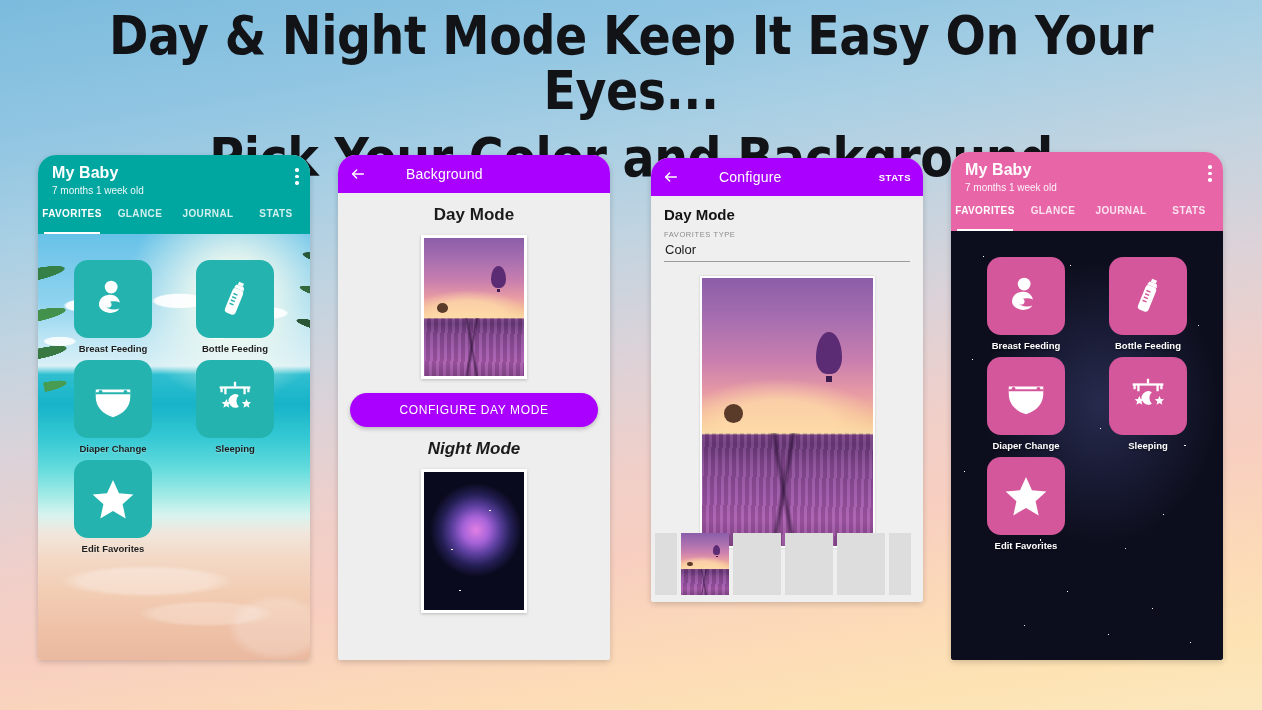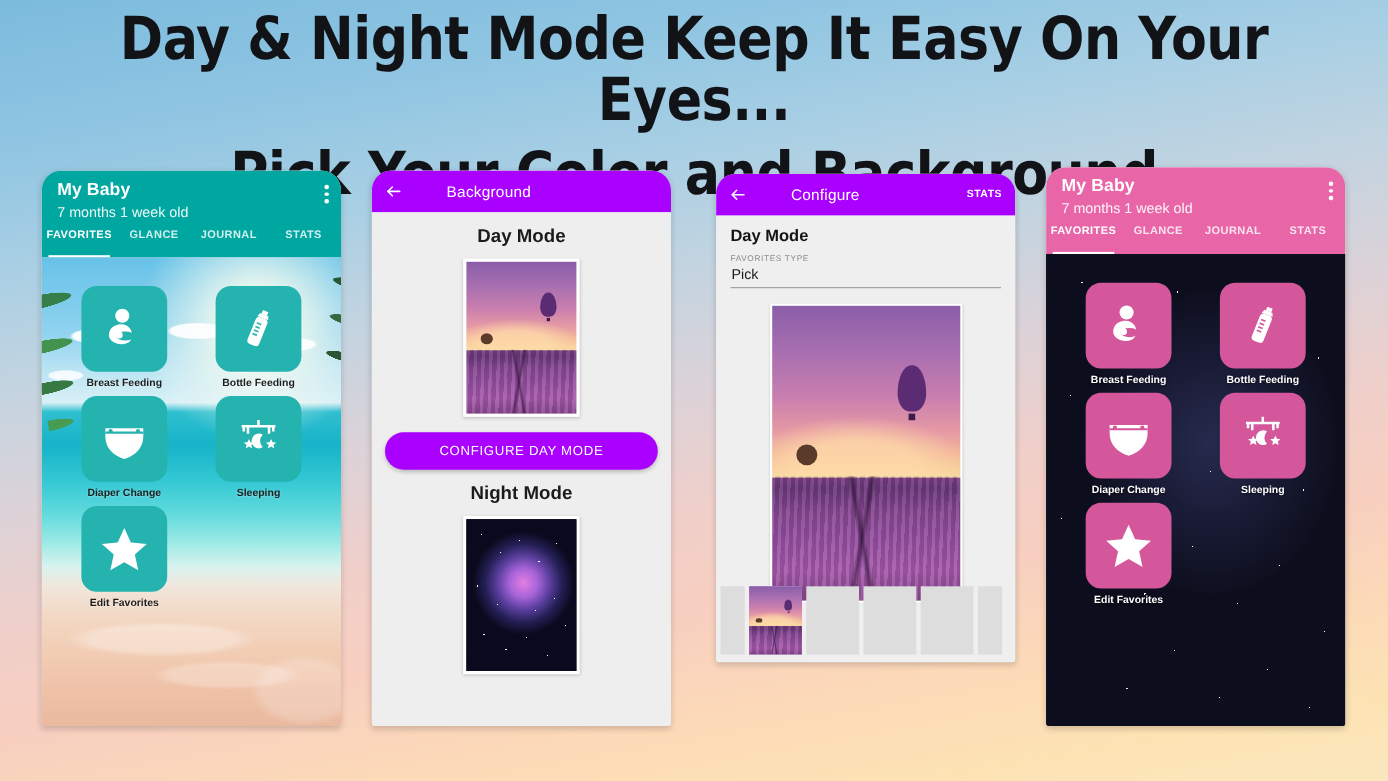--- a/index.html
+++ b/index.html
@@ -41,21 +41,21 @@
   #phone3 { left: 651px; top: 158px; height: 444px; }
   #phone4 { left: 951px; top: 152px; height: 508px; }
 
   
   .appbar { position: relative; width: 100%; color: #fff; }
   .appbar.teal { background: #00a7a0; height: 79px; }
   .appbar.pink { background: #e866a8; height: 79px; }
   .appbar.purple { background: #aa00ff; height: 38px; display: flex; align-items: center; }
 
   .app-title { position:absolute; left: 14px; top: 9px; font-size: 16px; font-weight: bold; letter-spacing:.1px;}
-  .app-sub   { position:absolute; left: 14px; top: 30px; font-size: 13px; color: rgba(255,255,255,.92);}
+  .app-sub   { position:absolute; left: 14px; top: 30px; font-size: 10px; color: rgba(255,255,255,.92);}
   .kebab { position:absolute; right: 11px; top: 13px; width: 4px; }
   .kebab i { display:block; width:3.5px; height:3.5px; border-radius:50%; background:#fff; margin-bottom:3px;}
 
   .tabs { position:absolute; left:0; bottom:0; width:100%; height:28px; display:flex; }
   .tabs .tab {
     flex:1; text-align:center; font-size:10px; font-weight:bold;
     letter-spacing:.4px; color:rgba(255,255,255,.82);
     display:flex; align-items:flex-start; justify-content:center; padding-top:2px;
     position:relative;
   }
@@ -186,21 +186,21 @@
     box-shadow: 0 1px 3px rgba(0,0,0,.22);
   }
   .s2-thumb .inner{ width:100%; height:100%; }
   .btn-configure{
     width: 248px; height: 34px; margin: 14px auto 0;
     background:#aa00ff; color:#fff; border-radius:18px;
     display:flex; align-items:center; justify-content:center;
     font-size:12px; font-weight:normal; letter-spacing:.6px;
     box-shadow: 0 2px 4px rgba(0,0,0,.22);
   }
-  .s2-h2 { font-size:17px; font-weight:bold; color:#1b1b1b; margin-top:12px; }
+  .s2-h2 { font-size:17px; font-weight:bold; color:#1b1b1b; margin-top:12px;font-style:italic; }
 
   
   .art-lavender{
     background:
       linear-gradient(to bottom,
         #8b5ea8 0%, #a86fb0 16%, #c97fae 31%,
         #e79aa4 43%, #f3b99a 51%, #f7cf9a 56%, #f5d9a8 58%,
         #7b3f86 58.6%, #6d3a7d 62%, #8a4a96 70%,
         #9a53a5 80%, #a95bae 90%, #8d4a93 100%);
       position:relative; overflow:hidden;
@@ -447,21 +447,21 @@
         <path d="M20 12H4"></path>
           <path d="M10 6l-6 6 6 6"></path>
       </svg>
     </span>
     <span class="purple-title">Configure</span>
     <span class="save-btn">STATS</span>
   </div>
   <div class="s3-body">
     <div class="s3-h">Day Mode</div>
     <div class="s3-cap">FAVORITES TYPE</div>
-    <div class="s3-field">Pick</div>
+    <div class="s3-field">Color</div>
     <div class="s3-preview">
       <div class="inner art-lavender" style="width:100%;height:100%">
         <div class="sky-glow"></div>
         <div class="balloon"></div>
         <div class="tree"></div>
         <div class="rows"></div>
       </div>
     </div>
     <div class="s3-strip">
       <div class="th partial art-gradient-soft"></div>

